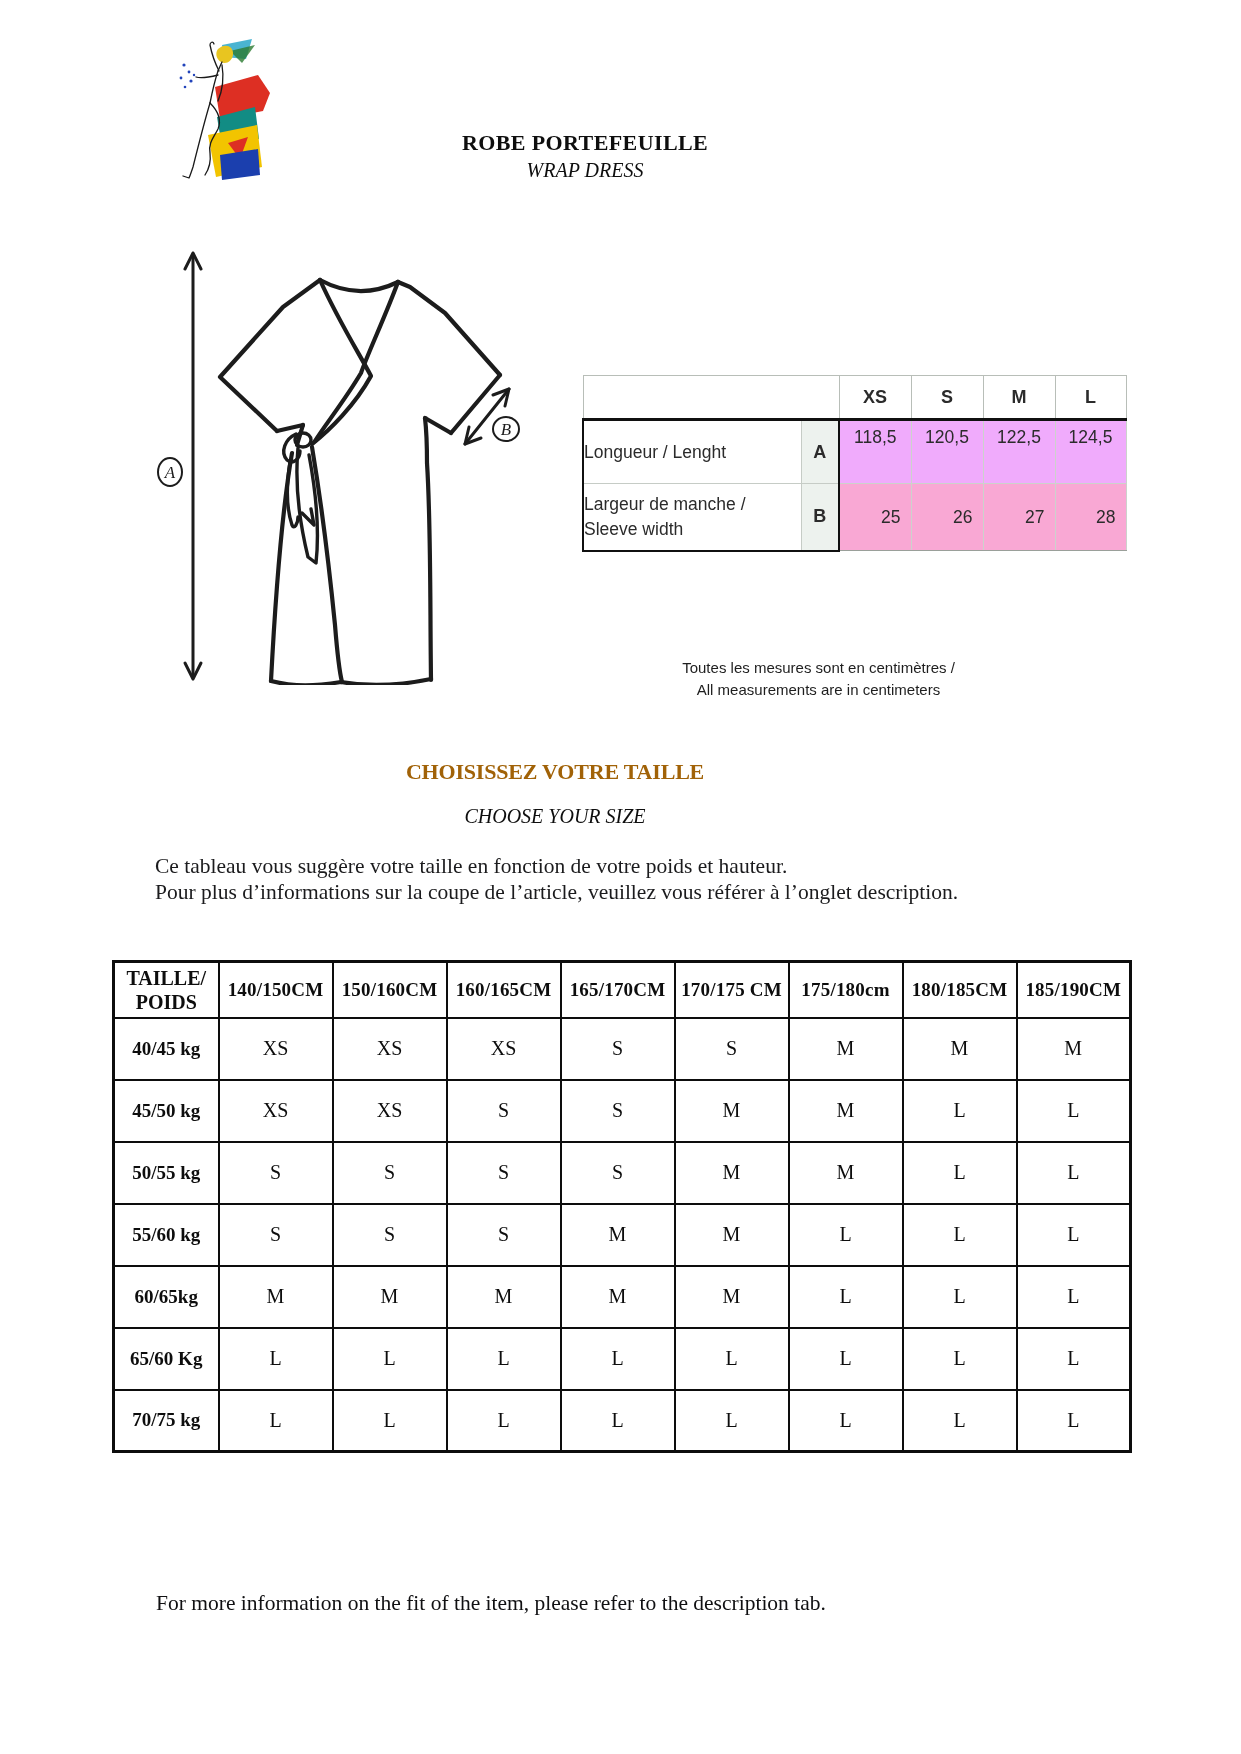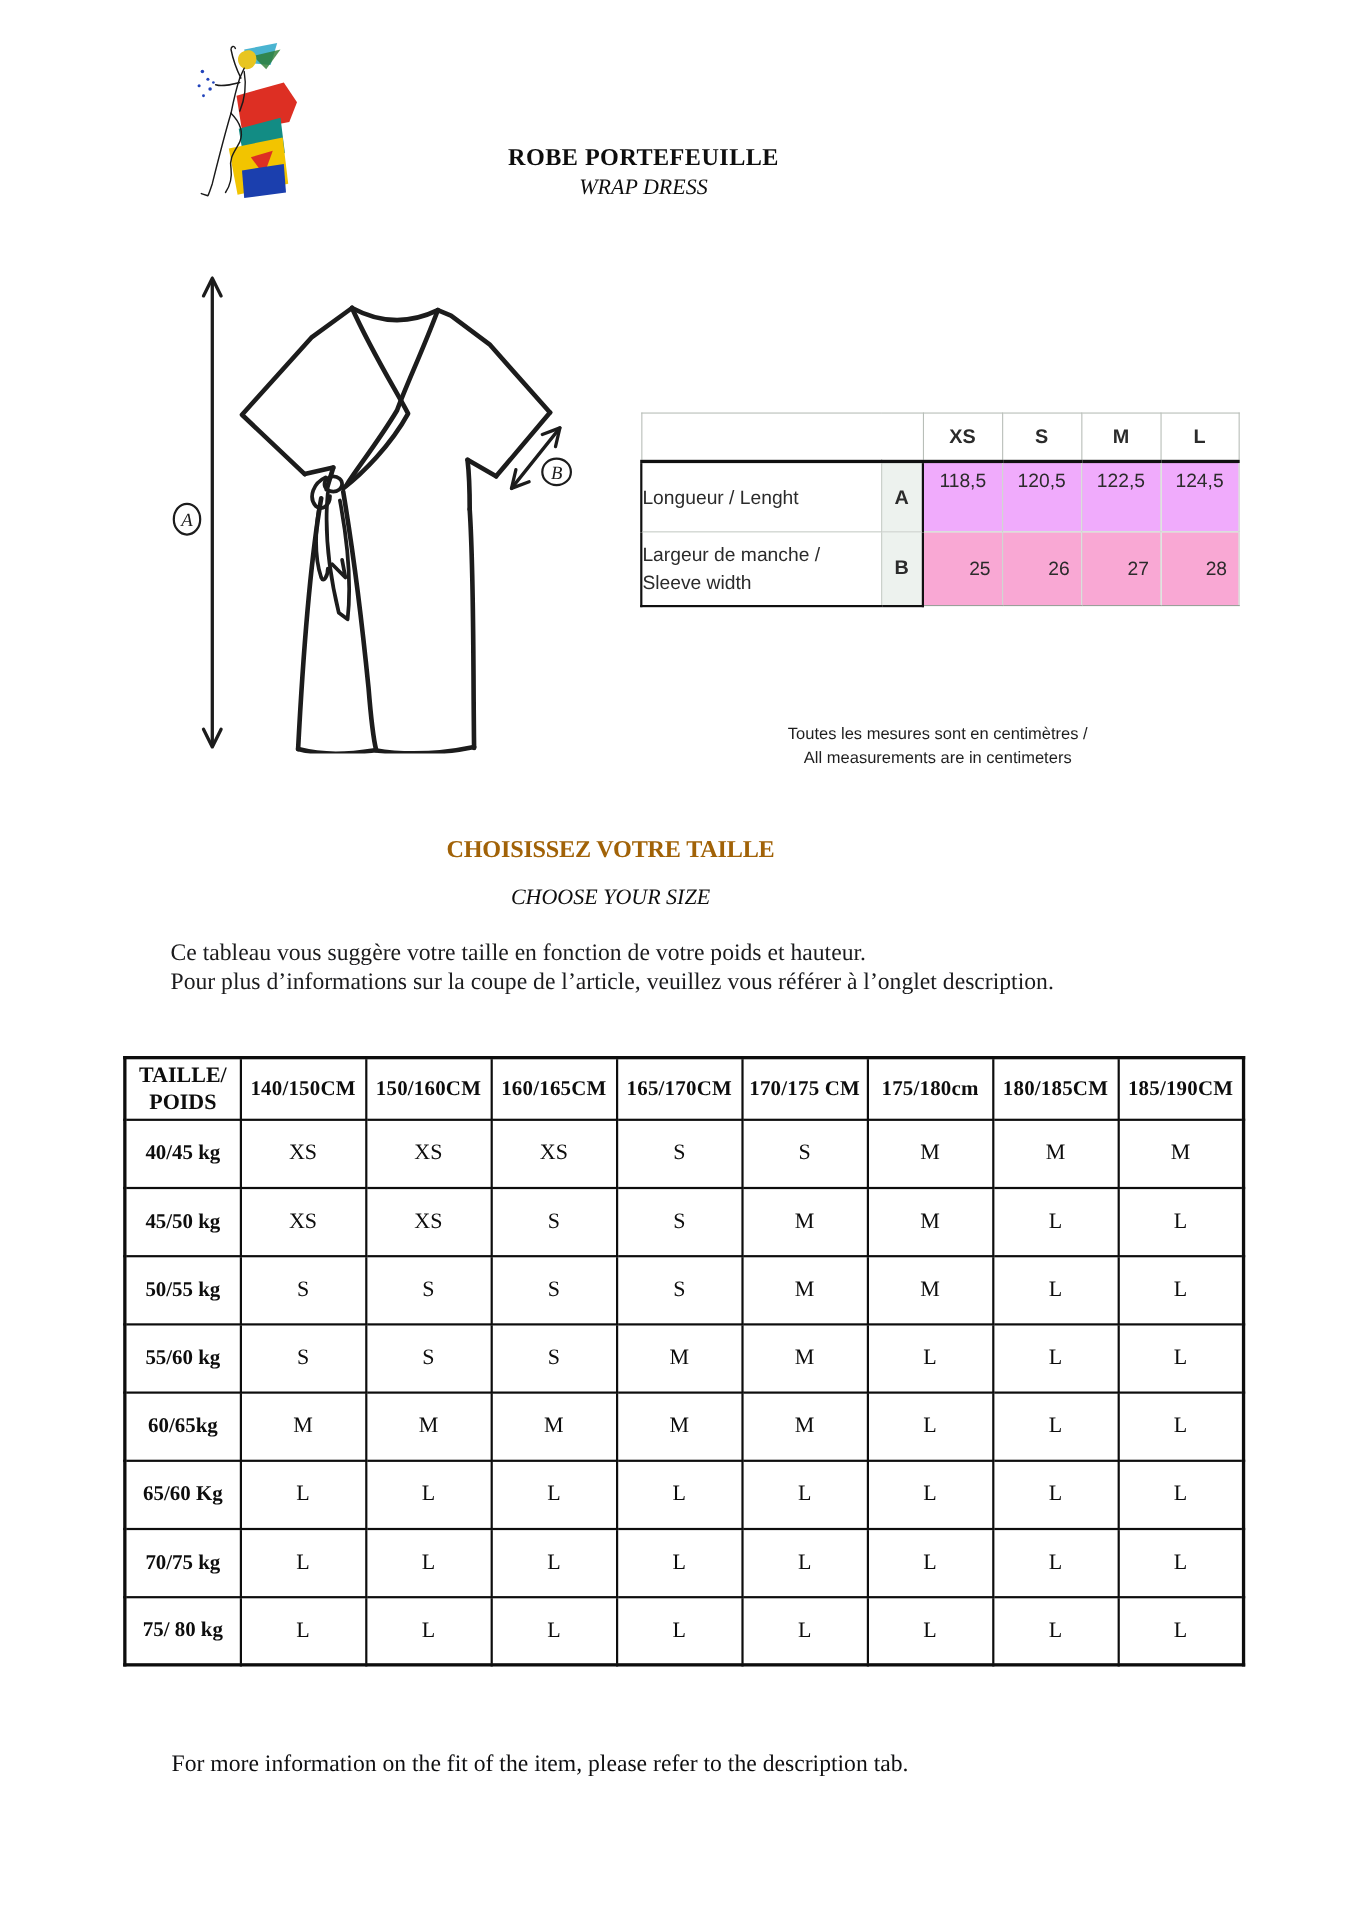--- a/index.html
+++ b/index.html
@@ -28,21 +28,21 @@
   .mlabel{border:1px solid #c6ccc6;border-left:2.5px solid #101010;background:#fff;
       font-size:17.5px;text-align:left;padding:4px 4px 4px 10px;line-height:1.4;vertical-align:middle;}
   .mletter{border:1px solid #c6ccc6;border-right:2.5px solid #101010;background:#edf2ee;
       font-weight:bold;font-size:18px;text-align:center;vertical-align:middle;}
   .mval{border:1px solid #ccd2cc;font-size:17.5px;background:#f0abfc;}
   tr.rowA .mval{vertical-align:top;text-align:center;padding-top:6px;}
   tr.rowB .mval{vertical-align:middle;text-align:right;padding-right:10px;background:#f9a8d4;}
   tr.lastrow .mlabel,tr.lastrow .mletter{border-bottom:2.5px solid #101010;}
   tr.lastrow .mval{border-bottom:1.5px solid #9aa09a;}
 
-  .mnote{left:582px;top:657px;width:541px;text-align:center;
+  .mnote{left:548px;top:657px;width:541px;text-align:center;
     font-family:"Liberation Sans","DejaVu Sans",sans-serif;font-size:15px;line-height:22px;color:#1e1e1e;}
 
   
   .choose-wrap{left:0;top:759px;width:1110px;text-align:center;}
   .choose-fr{font-weight:bold;font-size:22px;letter-spacing:-0.2px;color:#a16207;}
   .choose-en{font-style:italic;font-size:20px;margin-top:20px;color:#0e0e0e;}
   .intro{left:155px;top:853px;width:1010px;height:52px;overflow:hidden;
     font-size:21.5px;line-height:26px;color:#1b1b1d;}
   .outro{left:156px;top:1590px;width:1000px;font-size:21.5px;line-height:27px;color:#101012;}
 
@@ -296,29 +296,18 @@
         <td class="wlabel">70/75 kg</td>
         <td class="scell">L</td>
         <td class="scell">L</td>
         <td class="scell">L</td>
         <td class="scell">L</td>
         <td class="scell">L</td>
         <td class="scell">L</td>
         <td class="scell">L</td>
         <td class="scell">L</td>
       </tr>
-      <tr class="srow">
-        <td class="wlabel">75/ 80 kg</td>
-        <td class="scell">L</td>
-        <td class="scell">L</td>
-        <td class="scell">L</td>
-        <td class="scell">L</td>
-        <td class="scell">L</td>
-        <td class="scell">L</td>
-        <td class="scell">L</td>
-        <td class="scell">L</td>
-      </tr>
     </tbody>
 </table>
 
 <div class="abs outro">
   <div>For more information on the fit of the item, please refer to the description tab.</div>
 </div>
 
 </body></html>

